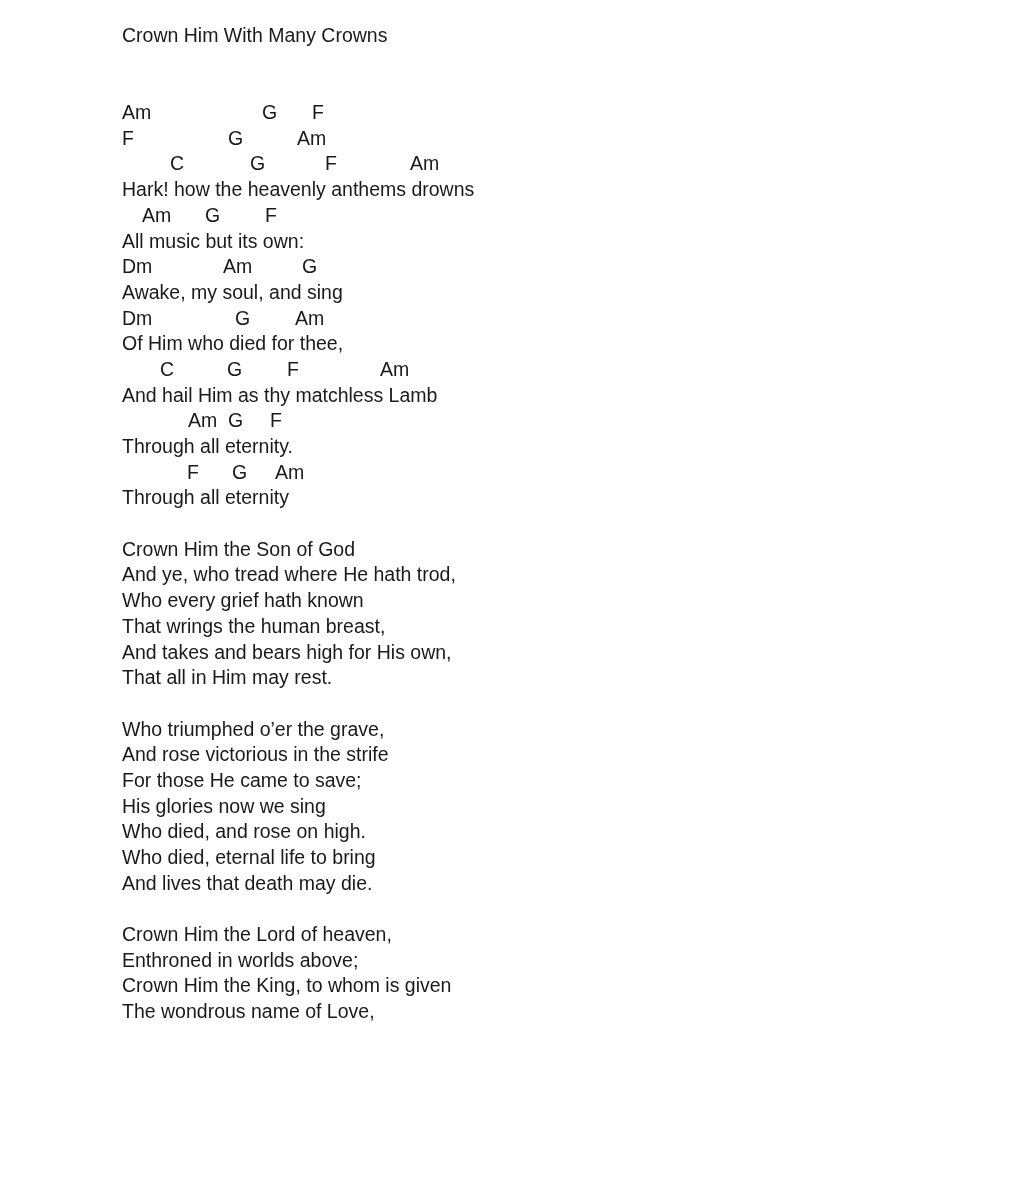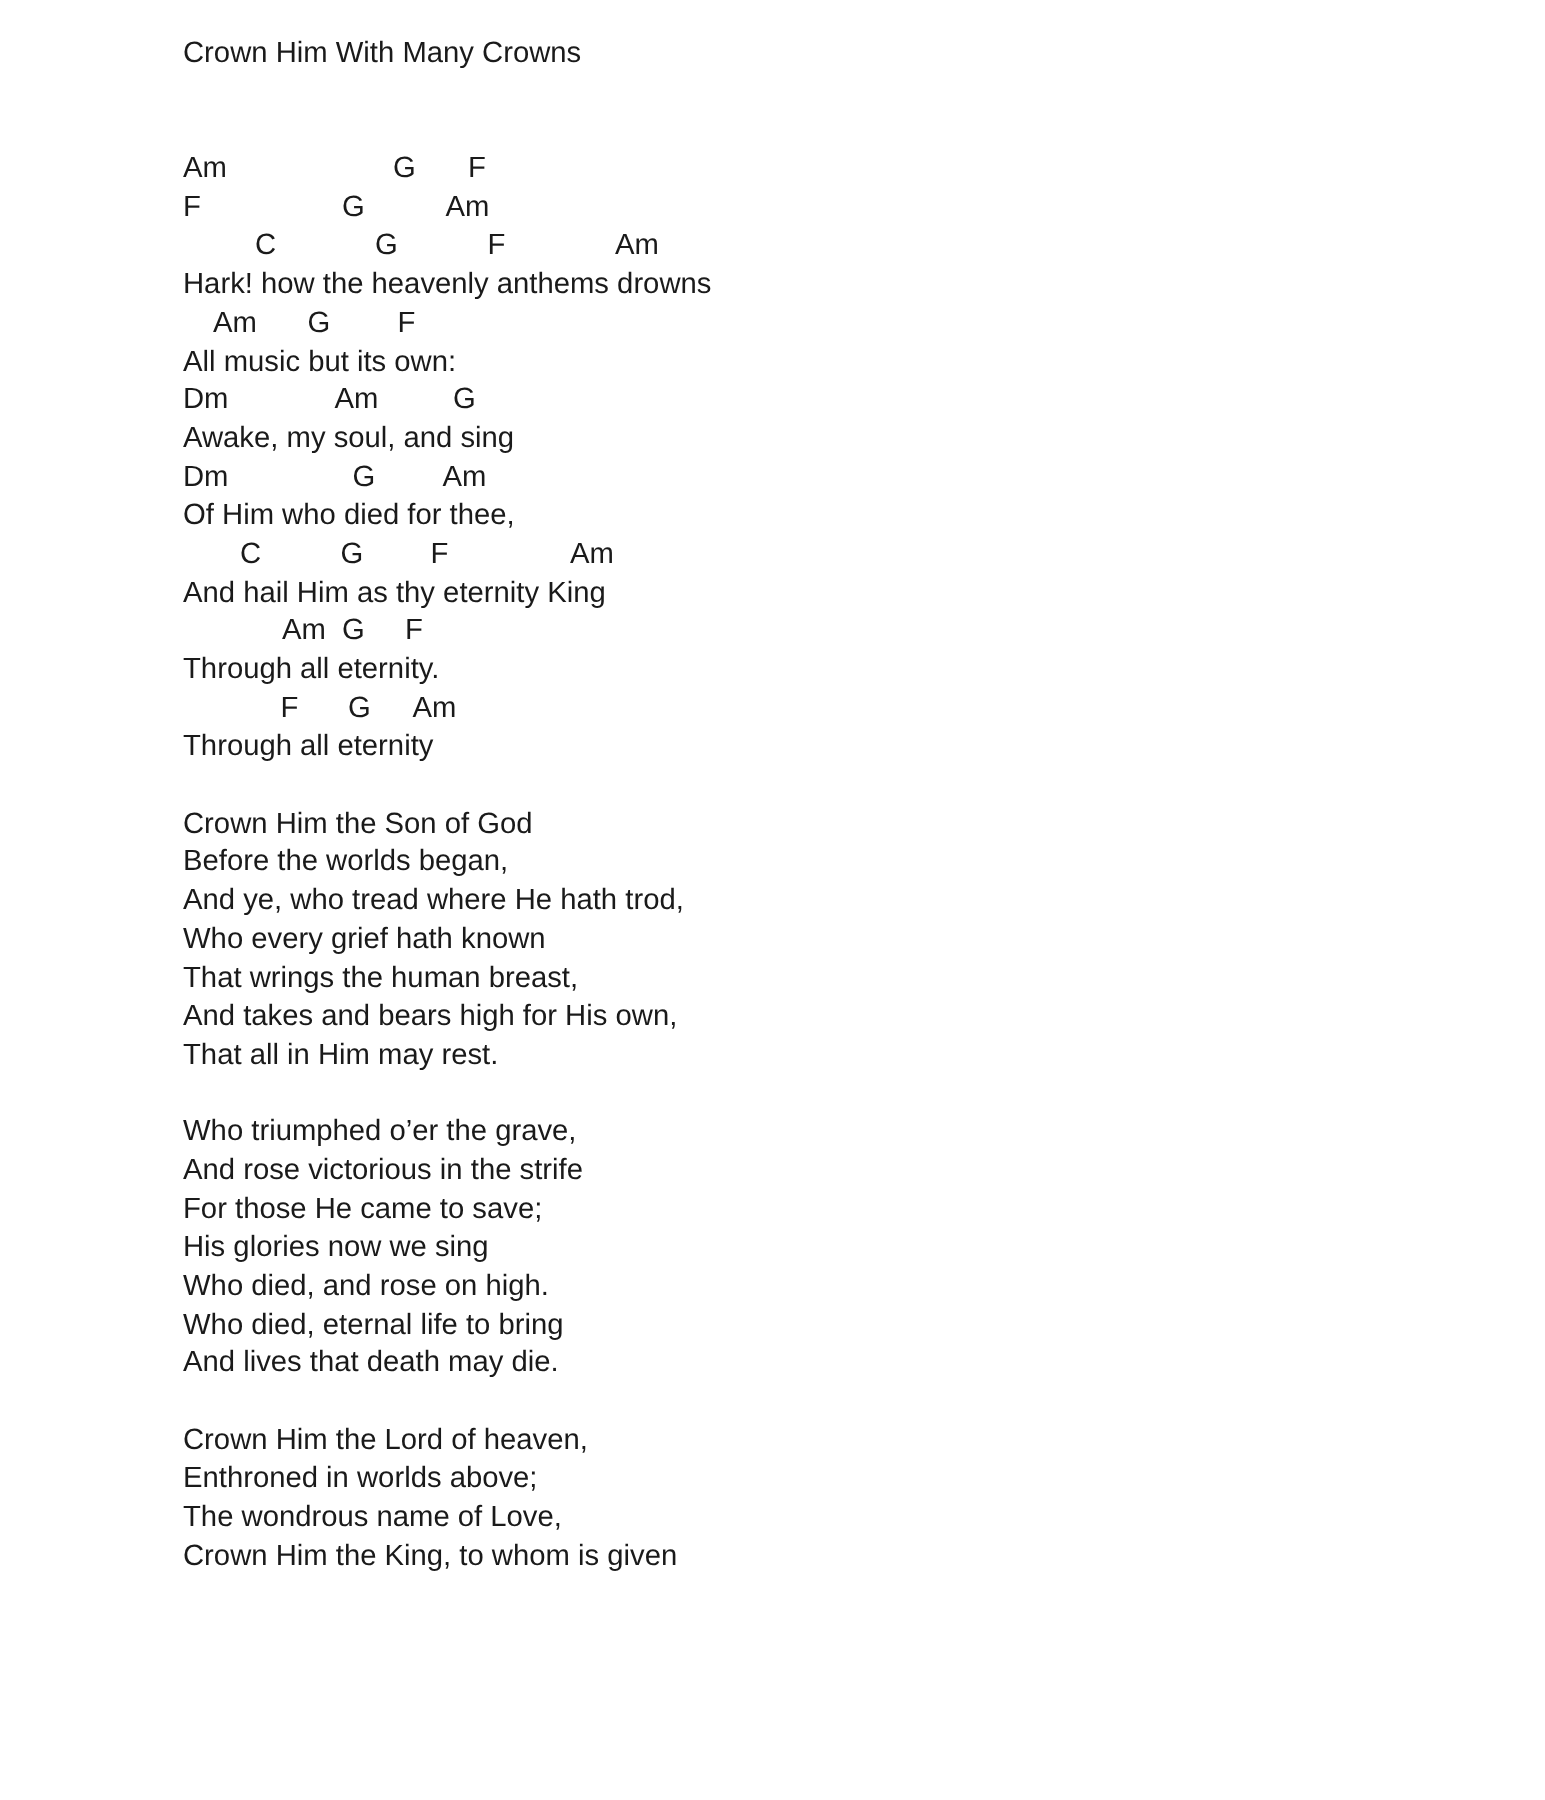--- a/index.html
+++ b/index.html
@@ -84,52 +84,51 @@
           <span class="chord" style="left: 113px;">G</span>
           <span class="chord" style="left: 173px;">Am</span>
         </div>
         <div class="line">Of Him who died for thee,</div>
         <div class="line chord-line">
           <span class="chord" style="left: 38px;">C</span>
           <span class="chord" style="left: 105px;">G</span>
           <span class="chord" style="left: 165px;">F</span>
           <span class="chord" style="left: 258px;">Am</span>
         </div>
-        <div class="line">And hail Him as thy eternity King</div>
+        <div class="line">And hail Him as thy matchless Lamb</div>
         <div class="line chord-line">
           <span class="chord" style="left: 66px;">Am</span>
           <span class="chord" style="left: 106px;">G</span>
           <span class="chord" style="left: 148px;">F</span>
         </div>
         <div class="line">Through all eternity.</div>
         <div class="line chord-line">
           <span class="chord" style="left: 65px;">F</span>
           <span class="chord" style="left: 110px;">G</span>
           <span class="chord" style="left: 153px;">Am</span>
         </div>
         <div class="line">Through all eternity</div>
       </div>
       <div class="section">
         <div class="line">Crown Him the Son of God</div>
-        <div class="line">Before the worlds began,</div>
         <div class="line">And ye, who tread where He hath trod,</div>
         <div class="line">Who every grief hath known</div>
         <div class="line">That wrings the human breast,</div>
         <div class="line">And takes and bears high for His own,</div>
         <div class="line">That all in Him may rest.</div>
       </div>
       <div class="section">
         <div class="line">Who triumphed o’er the grave,</div>
         <div class="line">And rose victorious in the strife</div>
         <div class="line">For those He came to save;</div>
         <div class="line">His glories now we sing</div>
         <div class="line">Who died, and rose on high.</div>
         <div class="line">Who died, eternal life to bring</div>
         <div class="line">And lives that death may die.</div>
       </div>
       <div class="section">
         <div class="line">Crown Him the Lord of heaven,</div>
         <div class="line">Enthroned in worlds above;</div>
+        <div class="line">Crown Him the King, to whom is given</div>
         <div class="line">The wondrous name of Love,</div>
-        <div class="line">Crown Him the King, to whom is given</div>
       </div>
     </div>
 </div>
 
 </body></html>

